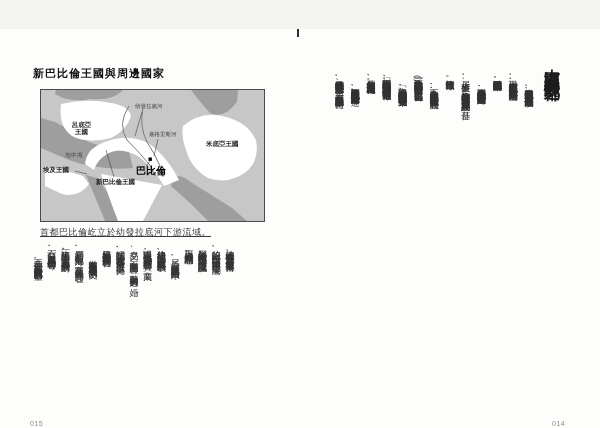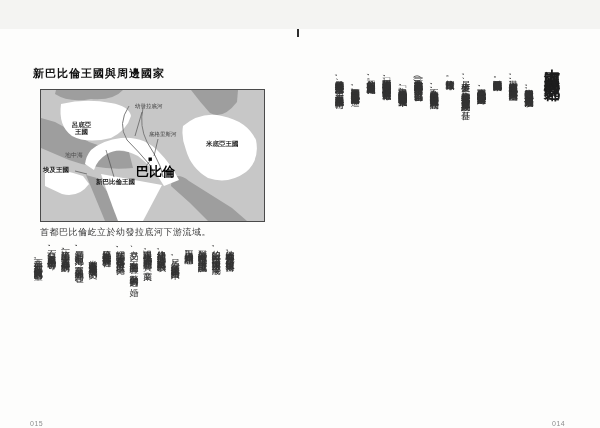--- a/index.html
+++ b/index.html
@@ -54,28 +54,29 @@
   .map-frame svg{position:absolute;left:0;top:0;display:block;}
   .map-label{
     position:absolute;
     font-family:"Liberation Sans","DejaVu Sans",sans-serif;
     color:#1f1f1f;line-height:1.15;white-space:nowrap;
   }
   .lbl-lydia{left:30px;top:31px;width:21px;font-size:6.5px;font-weight:700;text-align:center;white-space:normal;}
   .lbl-media{left:165px;top:50px;font-size:6.5px;font-weight:700;}
   .lbl-egypt{left:2px;top:76px;font-size:6.5px;font-weight:700;}
   .lbl-neobab{left:55px;top:88px;font-size:6.5px;font-weight:700;}
-  .lbl-babylon{left:95px;top:75px;font-size:13px;font-weight:800;color:#000;}
+  .lbl-babylon{left:95px;top:75px;font-size:10px;font-weight:800;color:#000;}
   .lbl-medsea{left:24px;top:62px;font-size:6px;color:#4d4d4d;}
   .lbl-euphrates{left:94px;top:13px;font-size:5.5px;color:#3c3c3c;}
   .lbl-tigris{left:108px;top:41px;font-size:5.5px;color:#3c3c3c;}
   .map-caption{
     position:absolute;left:40px;top:197px;
     font-size:9px;color:#3a3a3a;letter-spacing:0.5px;
     font-family:"Liberation Sans","DejaVu Sans",sans-serif;
+    text-decoration:underline;
   }
   .page-num{
     position:absolute;top:391px;font-size:7px;color:#8d8d8d;
     font-family:"Liberation Sans","DejaVu Sans",sans-serif;letter-spacing:0.5px;
   }
   .page-num.left{left:30px;}
   .page-num.right{left:552px;}
 </style>
 </head>
 <body>

